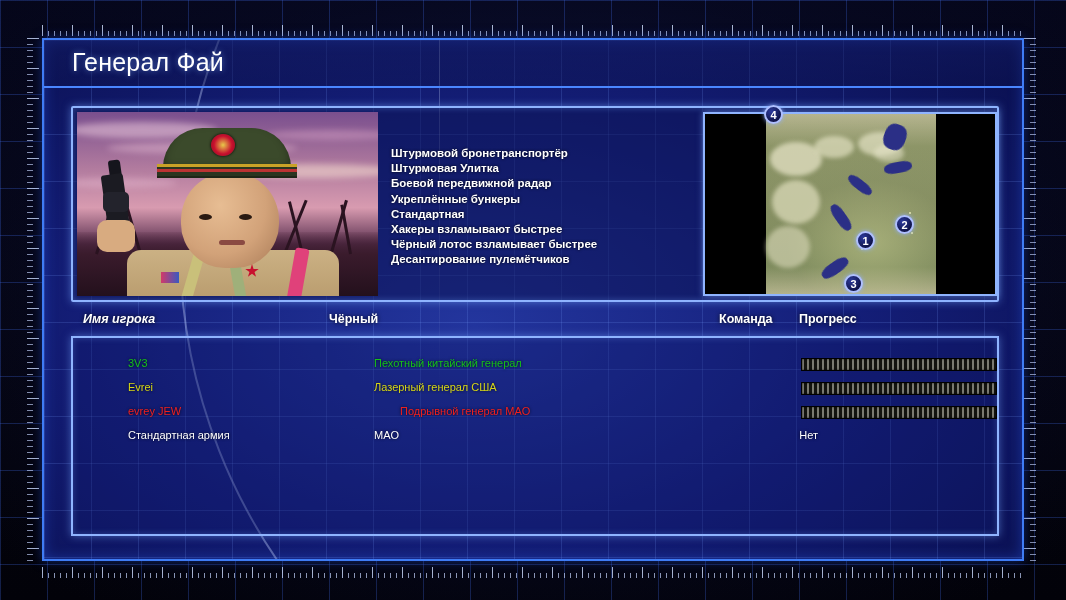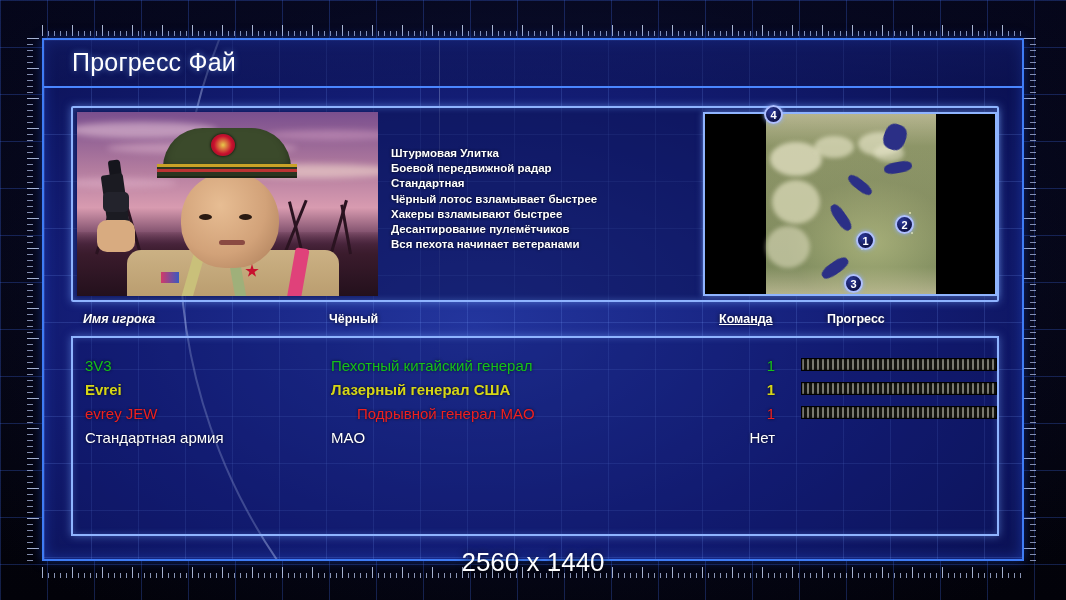--- a/index.html
+++ b/index.html
@@ -208,22 +208,23 @@
   #tablebox {
     position:absolute; left:27px; top:296px; width:928px; height:200px;
     border:2px solid #8fb4ff;
     background: rgba(14,24,104,0.35);
     box-shadow: 0 0 8px rgba(120,170,255,0.5), 0 0 6px rgba(120,170,255,0.3) inset;
     overflow:hidden;
   }
   .row { position:absolute; left:0; width:100%; height:24px; }
   .cell {
     position:absolute; top:3px;
-    font-size:15px; white-space:nowrap;
+    font-size:11px; white-space:nowrap;
     text-shadow:0 0 3px rgba(0,0,0,0.8);
+    margin-left:43px;
   }
   .c-name { left:12px; }
   .c-army { left:258px; }
   .c-team { left:648px; width:54px; text-align:right; }
   .progbar {
     position:absolute; top:4px; left:728px;
     width:196px; height:13px;
     background:
       repeating-linear-gradient(to right,
         rgba(140,140,130,0.85) 0 2px,
@@ -251,21 +252,21 @@
   <div class="ruler h short" style="left:42px; top:566px; width:982px;"></div>
   <div class="ruler v" style="left:27px; top:38px; height:523px;"></div>
   <div class="ruler v right" style="left:1024px; top:38px; height:523px;"></div>
 
   <div id="panel">
     <div class="gridlines"></div>
     <div class="arc"></div>
     <div class="arc2"></div>
 
     <div id="titlebar">
-      <div id="title">Прогресс Фай</div>
+      <div id="title">Генерал Фай</div>
     </div>
 
     <div id="infobox">
 
       <div id="portrait">
         <div class="sky-streak" style="left:-10px; top:10px; width:150px; height:16px; background:rgba(255,225,235,0.45);"></div>
         <div class="sky-streak" style="left:30px; top:30px; width:190px; height:12px; background:rgba(255,215,230,0.35);"></div>
         <div class="sky-streak" style="left:150px; top:52px; width:170px; height:14px; background:rgba(255,235,215,0.5);"></div>
         <div class="sky-streak" style="left:190px; top:18px; width:130px; height:10px; background:rgba(255,200,225,0.3);"></div>
         <div class="sky-streak" style="left:-20px; top:66px; width:120px; height:10px; background:rgba(250,210,230,0.3);"></div>
@@ -290,27 +291,28 @@
         <div class="hat-emblem"></div>
         <div class="medal"></div>
         <div class="star"></div>
         <div class="pistol-barrel"></div>
         <div class="pistol"></div>
         <div class="pistol-cyl"></div>
         <div class="hand"></div>
       </div>
 
       <div id="abilities">
+        <div class="ability">Штурмовой бронетранспортёр</div>
         <div class="ability">Штурмовая Улитка</div>
         <div class="ability">Боевой передвижной радар</div>
+        <div class="ability">Укреплённые бункеры</div>
         <div class="ability">Стандартная</div>
+        <div class="ability">Хакеры взламывают быстрее</div>
         <div class="ability">Чёрный лотос взламывает быстрее</div>
-        <div class="ability">Хакеры взламывают быстрее</div>
         <div class="ability">Десантирование пулемётчиков</div>
-        <div class="ability">Вся пехота начинает ветеранами</div>
       </div>
 
       <div id="mapwrap">
         <div id="mapinner">
           <div id="mapimg">
             <div class="terrain" style="left:4px; top:28px; width:52px; height:34px; background:rgba(228,226,196,0.75);"></div>
             <div class="terrain" style="left:48px; top:22px; width:40px; height:22px; background:rgba(225,223,192,0.7);"></div>
             <div class="terrain" style="left:92px; top:18px; width:44px; height:24px; background:rgba(228,226,196,0.7);"></div>
             <div class="terrain" style="left:6px; top:66px; width:48px; height:44px; background:rgba(224,222,190,0.7);"></div>
             <div class="terrain" style="left:0px; top:112px; width:44px; height:42px; background:rgba(220,218,186,0.6);"></div>
@@ -335,34 +337,34 @@
           <div class="mapnum" style="left:190px; top:101px;">2</div>
           <div class="mapnum" style="left:139px; top:160px;">3</div>
         </div>
         <div class="mapnum" style="left:59px; top:-9px;">4</div>
       </div>
     </div>
 
     <div id="tablehead">
       <div class="th" style="left:12px;font-style:italic;">Имя игрока</div>
       <div class="th" style="left:258px;">Чёрный</div>
-      <div class="th" style="left:648px;text-decoration:underline;">Команда</div>
-      <div class="th" style="left:756px;">Прогресс</div>
+      <div class="th" style="left:648px;">Команда</div>
+      <div class="th" style="left:728px;">Прогресс</div>
     </div>
 
     <div id="tablebox">
 
       <div class="row" style="top:16px;">
         <div class="cell c-name" style="color:#15c01a;">3V3</div>
         <div class="cell c-army" style="color:#15c01a;">Пехотный китайский генерал</div>
         <div class="cell c-team" style="color:#15c01a;">1</div>
         <div class="progbar"></div>
       </div>
 
-      <div class="row" style="top:40px;font-weight:bold;">
+      <div class="row" style="top:40px;">
         <div class="cell c-name" style="color:#d6d617;">Evrei</div>
         <div class="cell c-army" style="color:#d6d617;">Лазерный генерал США</div>
         <div class="cell c-team" style="color:#d6d617;">1</div>
         <div class="progbar"></div>
       </div>
 
       <div class="row" style="top:64px;">
         <div class="cell c-name" style="color:#ee2020;">evrey JEW</div>
         <div class="cell c-army" style="color:#ee2020;padding-left:26px;">Подрывной генерал MAO</div>
         <div class="cell c-team" style="color:#ee2020;">1</div>
@@ -371,15 +373,14 @@
 
       <div class="row" style="top:88px;padding-left:48px;">
         <div class="cell c-name" style="color:#ffffff;">Стандартная армия</div>
         <div class="cell c-army" style="color:#ffffff;">MAO</div>
         <div class="cell c-team" style="color:#ffffff;">Нет</div>
       </div>
 
     </div>
   </div>
 
-  <div id="reslabel">2560 x 1440</div>
 
 </div>
 
 </body></html>

